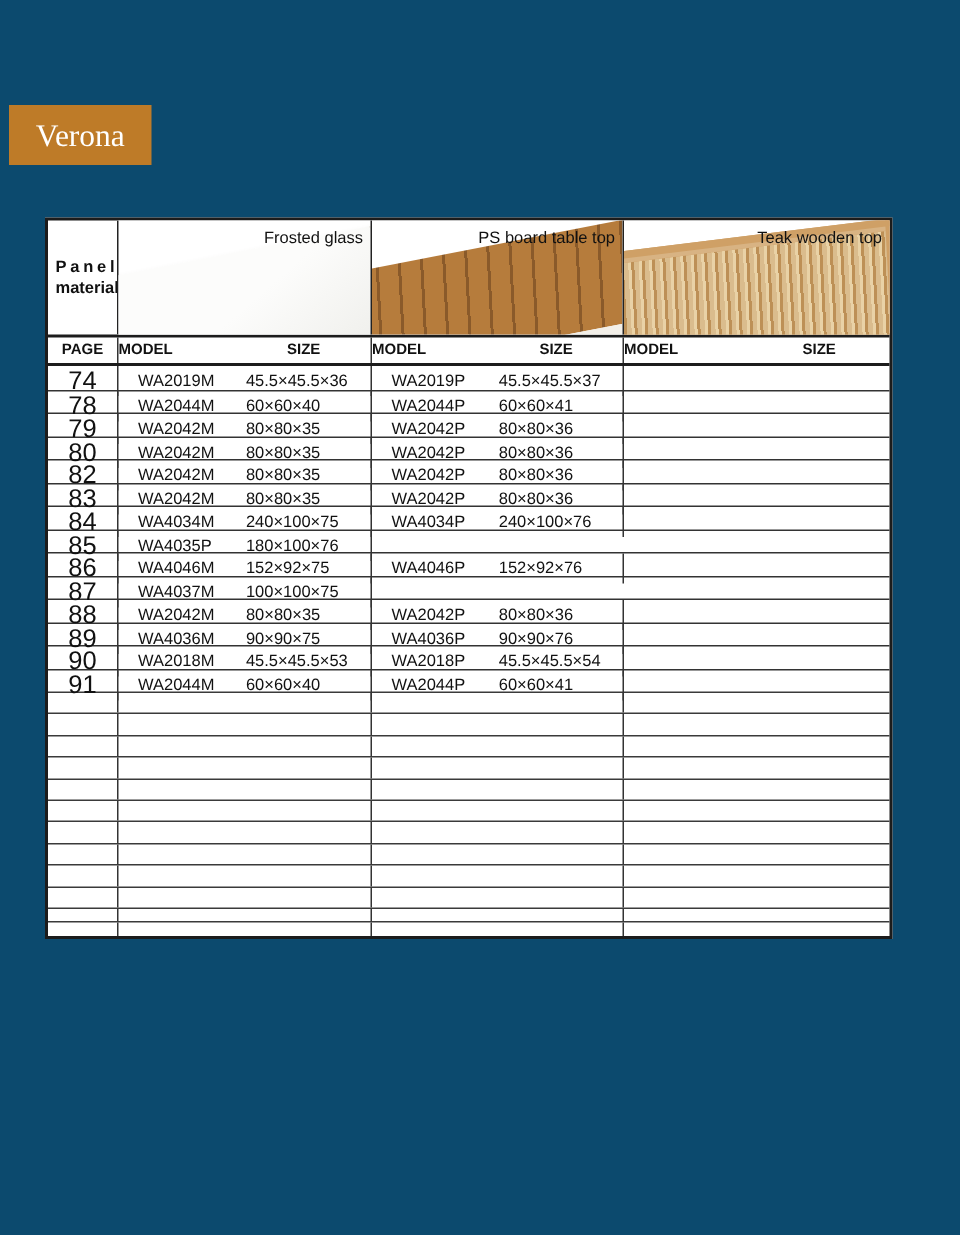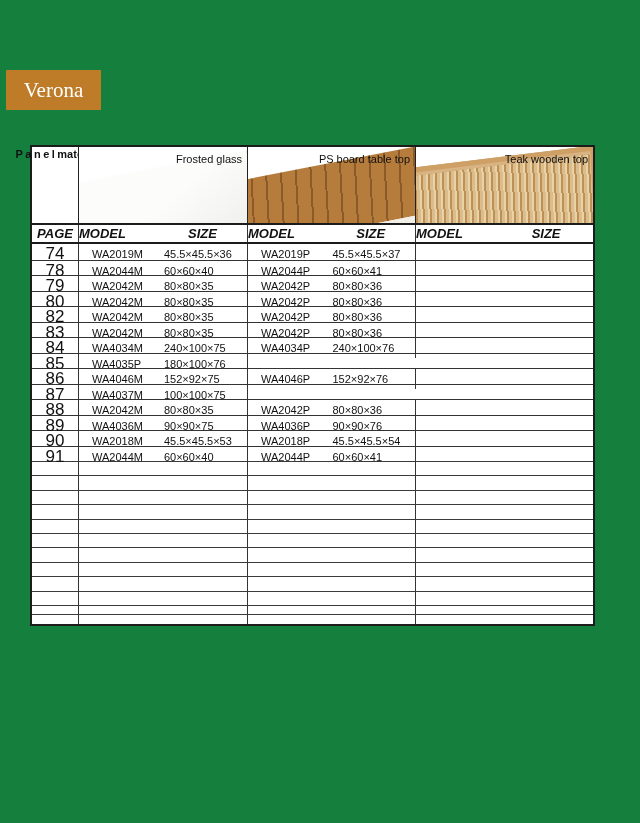--- a/index.html
+++ b/index.html
@@ -1,18 +1,18 @@
 <!DOCTYPE html>
 <html><head>
 <meta charset="utf-8">
 <style>
   * { margin:0; padding:0; box-sizing:border-box; }
   body { background:#fff; }
   .canvas {
-    position:relative; width:640px; height:823px; background:#15803d;
+    position:relative; width:640px; height:823px; background:#0c4a6e;
     font-family:"Liberation Sans", sans-serif; color:#111; overflow:hidden;
   }
   .banner {
     position:absolute; left:6px; top:70px; width:95px; height:40px;
     display:flex; align-items:center; justify-content:center;
     font-family:"Liberation Serif", serif; font-size:21px;
   }
   .catalog-table {
     position:absolute; left:30px; top:145px; width:565px;
     border:2px solid #1c1c1c; background:#fff;
@@ -28,21 +28,21 @@
   .trow .cell:first-child { border-left:0; }
   .img-row .cell { border-left-color:#222; }
 
   
   .img-cell { position:relative; overflow:hidden; background:#fff; }
   .img-label {
     position:absolute; top:6px; right:5px; z-index:3;
     font-size:11px; font-weight:400; white-space:nowrap;
   }
   .panel-cell {
-    display:flex; flex-direction:row; justify-content:center;
+    display:flex; flex-direction:column; justify-content:center;
     padding-left:5px; font-size:11px; font-weight:700; line-height:1.3;
   }
   .panel-cell .ls { letter-spacing:2.5px; }
 
   .glass-art {
     position:absolute; left:-24px; top:22px; width:205px; height:92px;
     transform:rotate(-11deg);
     background:linear-gradient(150deg,#fcfcfb 50%,#ededE9);
     border-right:3px solid #d3c9b6; border-bottom:7px solid #dbd2c1;
     box-shadow:2px 4px 5px rgba(110,105,90,.4);
@@ -61,21 +61,21 @@
   }
   .ps-art {
     position:absolute; left:-10px; top:16px; width:192px; height:76px;
     transform:rotate(-11deg) skewX(-8deg);
     background:repeating-linear-gradient(90deg,#b67c3c 0 13px,#8a5a2a 13px 15px);
     border-bottom:8px solid #f2efe8;
     box-shadow:2px 5px 4px rgba(115,105,85,.35);
   }
 
   
-  .head-row { font-size:13px; font-weight:700;font-style:italic; }
+  .head-row { font-size:10px; font-weight:700; }
   .page-h, .page-cell { display:flex; align-items:center; justify-content:center; }
   .group-cell, .group-h { display:flex; align-items:center; }
   .h-model { width:47%; text-align:left; }
   .h-size  { flex:1;  text-align:center; }
   .data-row { font-size:11px; }
   .page-cell { font-size:17px; }
   .model { width:47%; padding-left:13px; white-space:nowrap; overflow:hidden; }
   .size  { flex:1;  padding-left:6px;  white-space:nowrap; overflow:hidden; }
 </style>
 </head>

